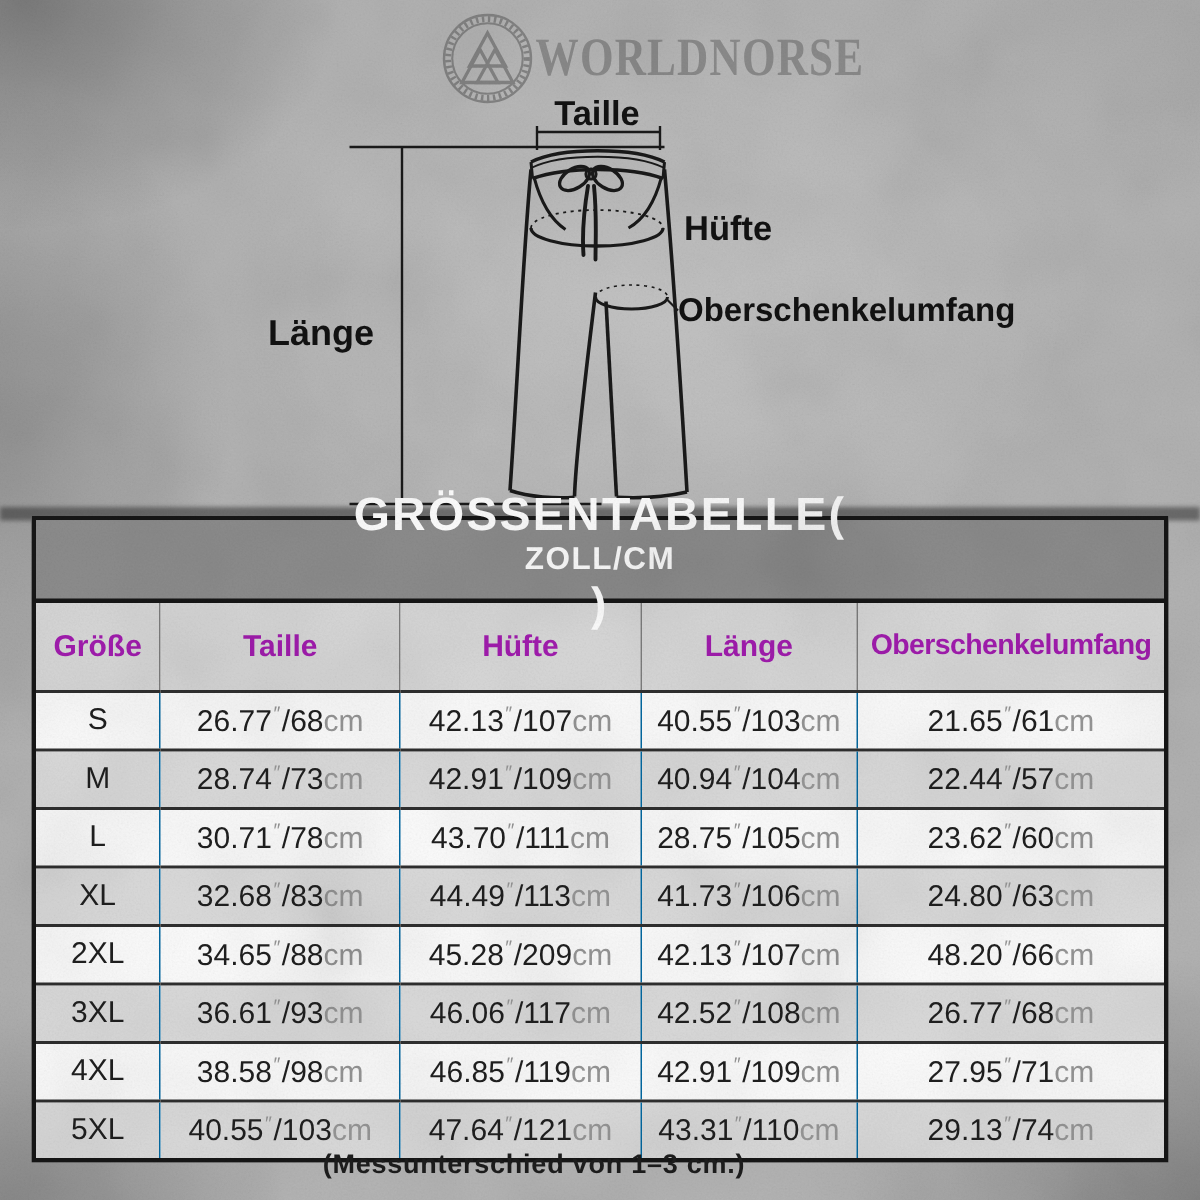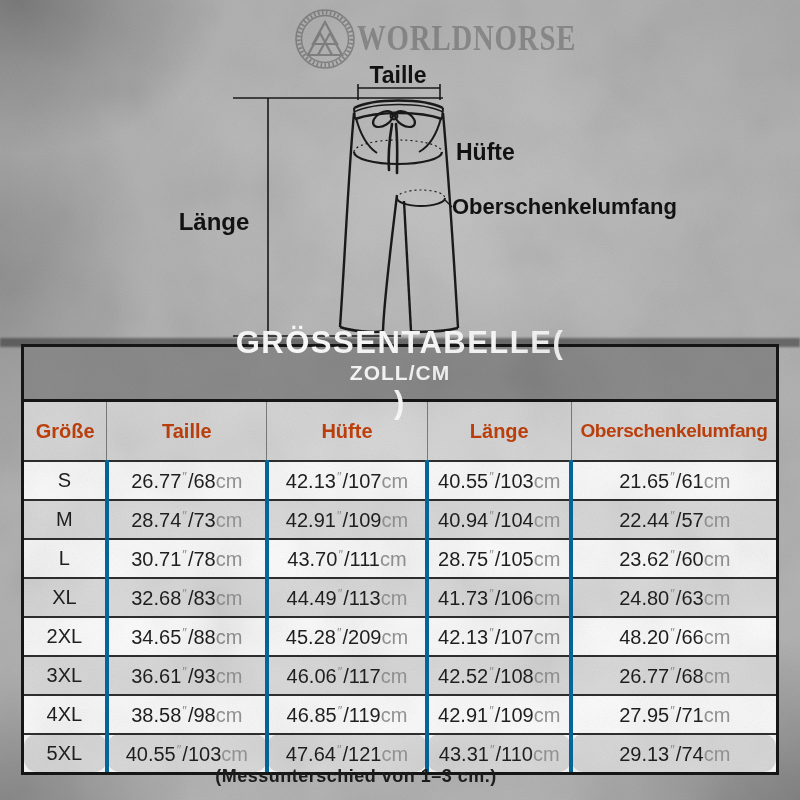--- a/index.html
+++ b/index.html
@@ -32,33 +32,33 @@
   }
   .table-title{
     height:52px;background:#8d8d8d;color:#ffffff;
     display:flex;align-items:center;justify-content:center;
     font-weight:bold;font-size:31px;letter-spacing:1.5px;
     border-bottom:3px solid #161616;white-space:nowrap;flex-direction:column;
   }
   .table-title .unit-small{font-size:21px;letter-spacing:1px;}
   table.size-table{width:100%;border-collapse:collapse;table-layout:fixed;}
   .size-table th{
-    height:58px;background:#d9d9d9;font-size:20px;font-weight:bold;color:#c2410c;
+    height:58px;background:#d9d9d9;font-size:20px;font-weight:bold;color:#a21caf;
     border-left:1px solid #7e7e7e;border-bottom:2px solid #2f2f2f;
     padding:0 1px;overflow:hidden;
   }
   .size-table th:first-child{border-left:none;}
   .size-table th:nth-child(5){font-size:19px;letter-spacing:-0.4px;}
   .size-table td{
     height:35px;text-align:center;vertical-align:middle;
-    font-size:20px;color:#1f1f1f;border-left:4px solid #0369a1;border-bottom:2px solid #2f2f2f;
+    font-size:20px;color:#1f1f1f;border-left:1px solid #0369a1;border-bottom:2px solid #2f2f2f;
     white-space:nowrap;overflow:hidden;
   }
   .size-table td:first-child{border-left:none;}
-  .size-table tr:last-child td{border-bottom:none;border-radius:13px;}
+  .size-table tr:last-child td{border-bottom:none;}
   .size-table tr.odd{background:#fdfdfd;}
   .size-table tr.even{background:#dcdcdc;}
   .inch-mark{color:#979797;font-size:13px;vertical-align:7px;margin:0 1px;}
   .cm-unit{color:#979797;}
   .footer-note{
     position:absolute;left:0;top:766px;width:712px;z-index:5;text-align:center;
     font-size:18px;font-weight:bold;color:#1d1d1d;letter-spacing:0.5px;
   }
 </style>
 </head>

